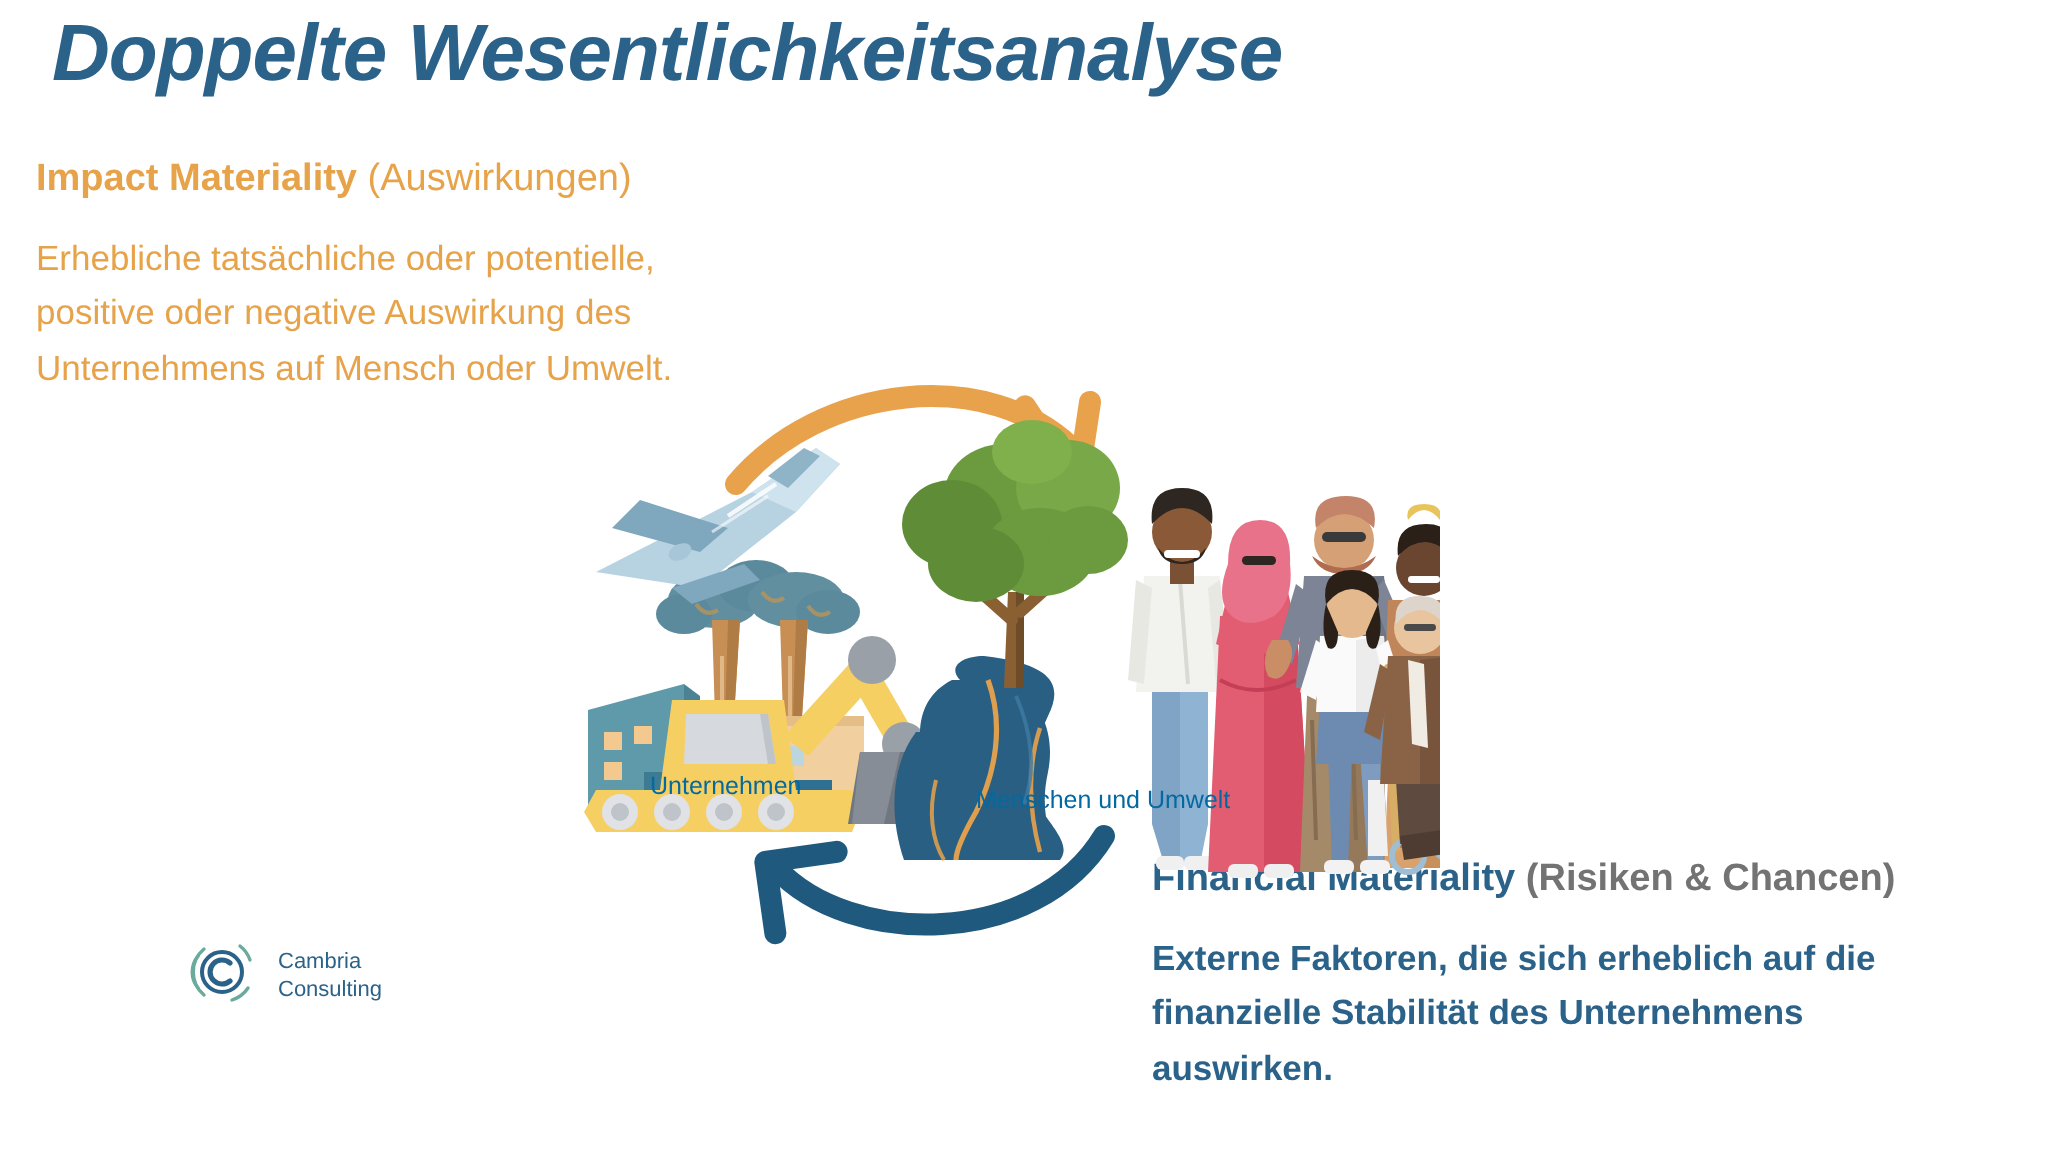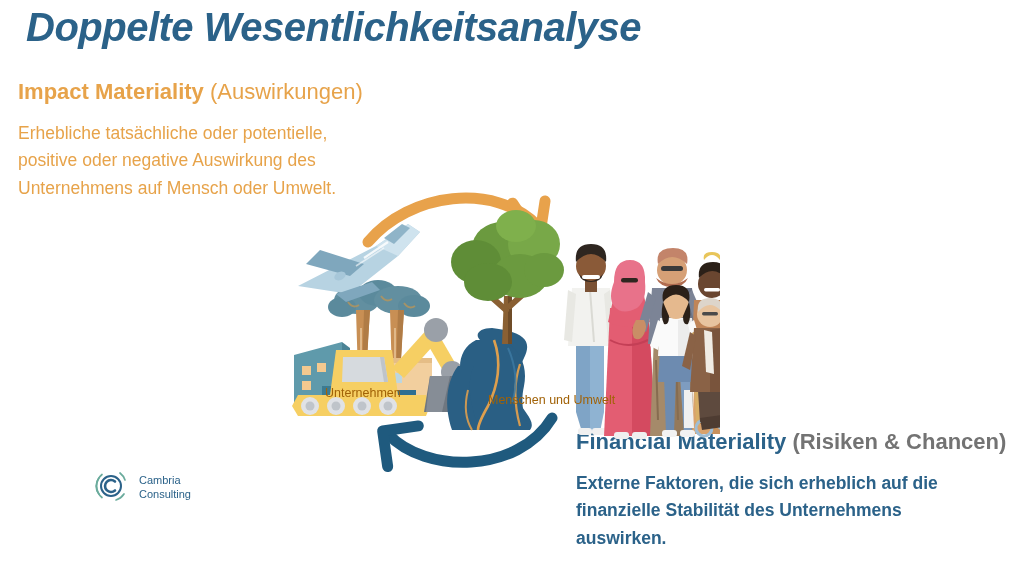--- a/index.html
+++ b/index.html
@@ -23,21 +23,21 @@
     letter-spacing:-0.5px;
     white-space:nowrap;
     line-height:1.15;
   }
 
   
   #impact-block{
     position:absolute;left:18px;top:78px;width:430px;
   }
   .heading-line{
-    font-size:22px;
+    font-size:19px;
     line-height:1.25;
     color:#e7a34a;
     white-space:nowrap;
   }
   .heading-line .strong{font-weight:700;color:#e7a34a;}
   .heading-line .light{font-weight:400;color:#e7a34a;}
   #impact-body{
     margin-top:14px;
     font-size:17.5px;
     line-height:1.58;
@@ -64,21 +64,21 @@
 
   
   #diagram{
     position:absolute;left:280px;top:190px;width:440px;height:285px;
   }
   #diagram svg{display:block;}
 
   .cap{
     position:absolute;
     font-size:12.5px;
-    color:#a16207;
+    color:#0369a1;
     font-weight:400;
     white-space:nowrap;
   }
   #caption-company{left:325px;top:386px;}
   #caption-people{left:488px;top:393px;}
 
   
   #logo{
     position:absolute;left:90px;top:466px;
     display:flex;align-items:center;gap:9px;

